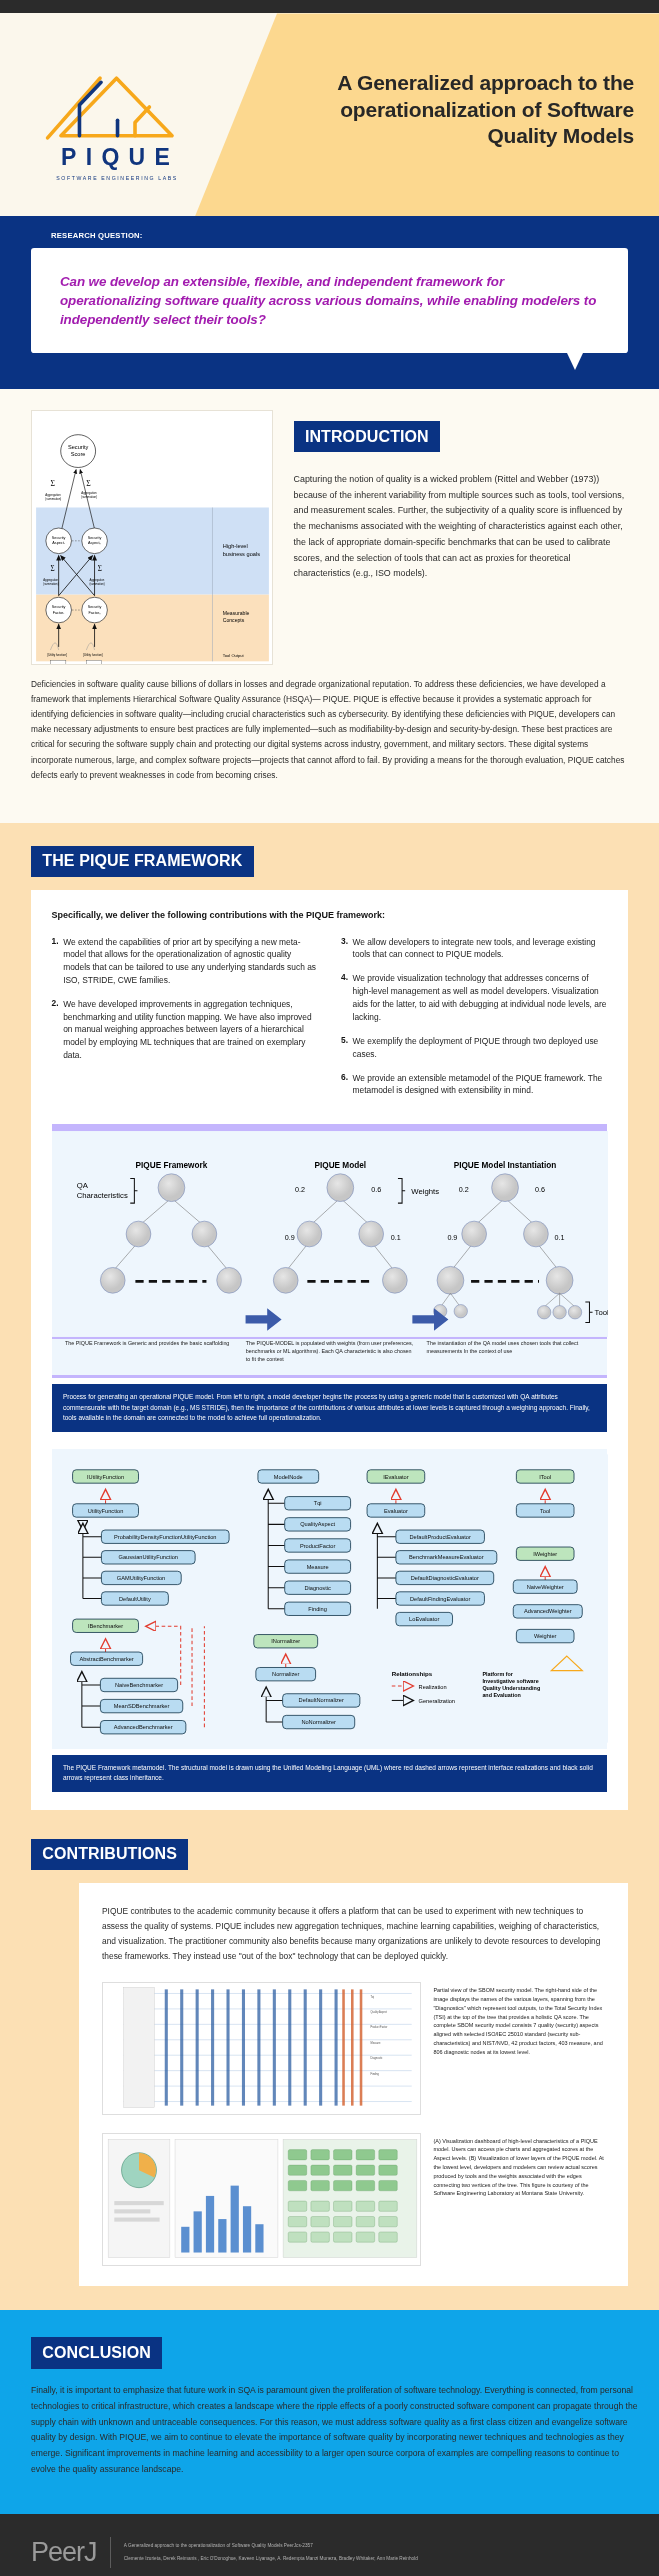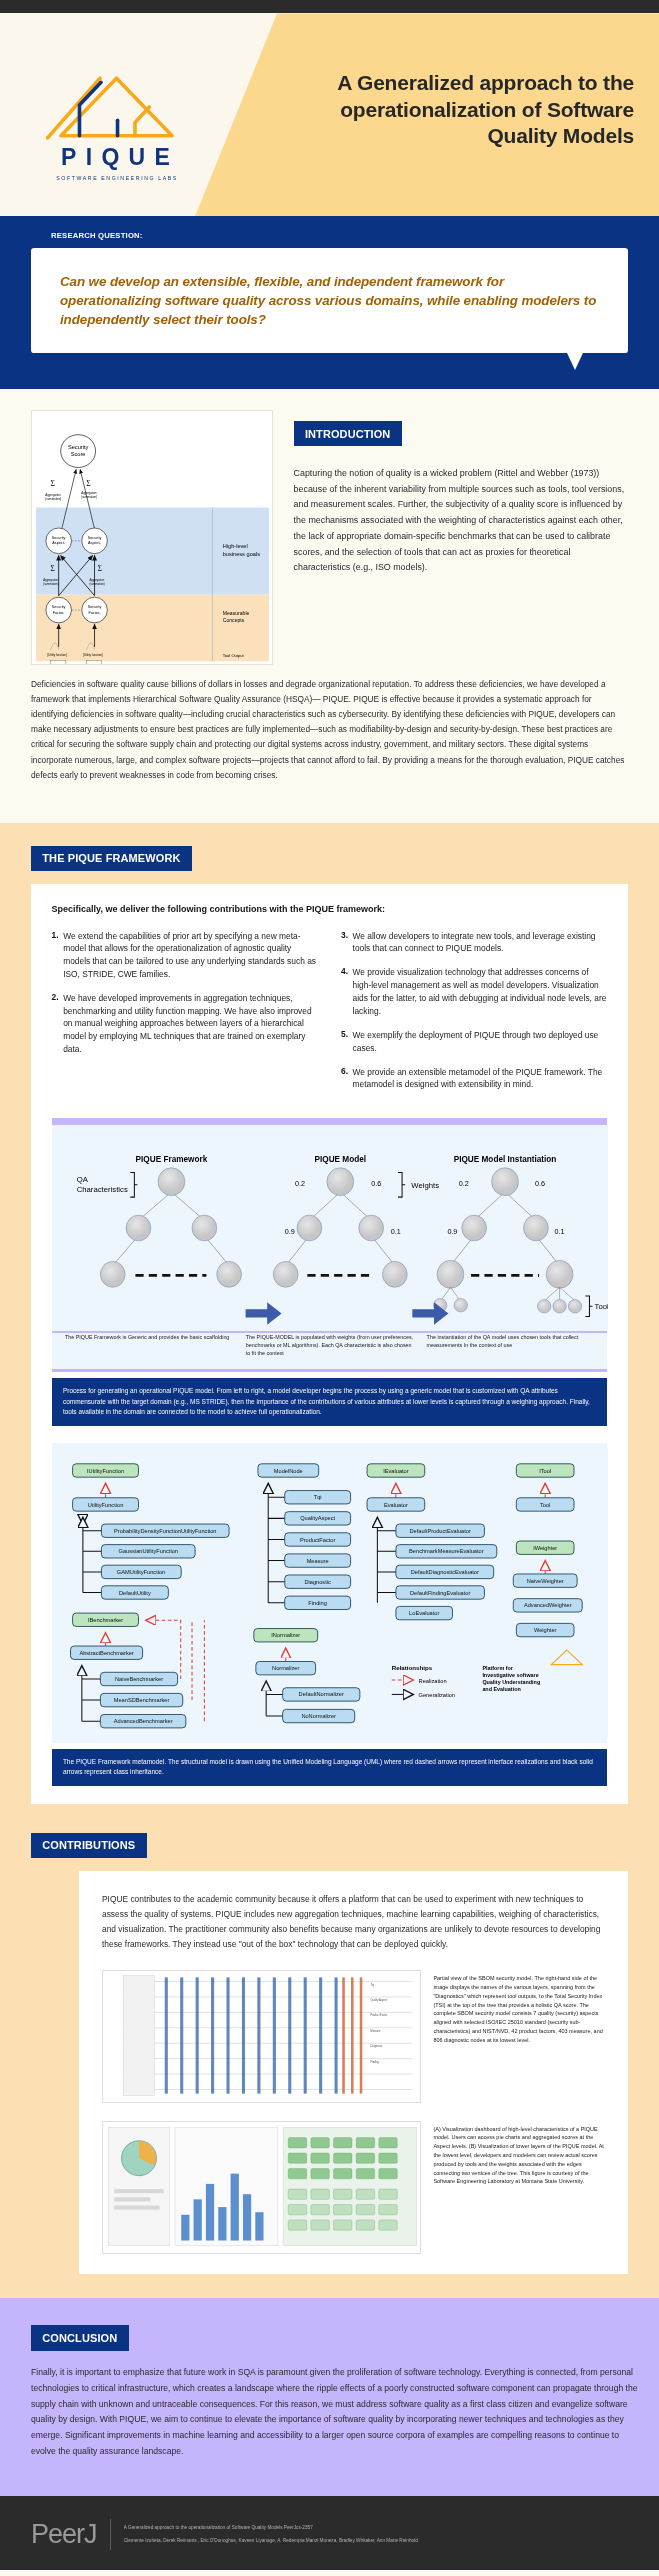--- a/index.html
+++ b/index.html
@@ -43,40 +43,40 @@
     color: #ffffff; font-size: 7.7px; font-weight: bold; letter-spacing: 0.2px;
     margin-bottom: 8.2px;
     margin-left: 20px;
   }
   .bubble {
     background: #ffffff; border-radius: 3.1px; padding: 24px 27px 24px 29px;
     position: relative; min-height: 98px; display: flex; align-items: center;
   }
   .bubble-text {
     font-size: 13.4px; line-height: 1.42; font-weight: bold; font-style: italic;
-    color: #a16207; letter-spacing: -0.1px;
+    color: #a21caf; letter-spacing: -0.1px;
   }
   .bubble::after {
     content: ""; position: absolute; right: 45px; bottom: -17px;
     width: 0; height: 0;
     border-left: 8.2px solid transparent;
     border-right: 8.2px solid transparent;
     border-top: 17.5px solid #ffffff;
   }
 
   
   .intro { background: #fdfaf2; padding: 20.6px 31px 5.2px 31px; display: flex; gap: 20.6px; }
   .intro-figure {
     width: 242px; flex: 0 0 242px; background: #ffffff; border: 0.5px solid #e7e2d6;
     padding: 0; height: 255px; position: relative; overflow: hidden;
   }
   .intro-right { flex: 1; padding-top: 11.3px; }
   .section-chip {
     display: inline-block; background: #0a3383; color: #fff;
-    font-size: 11px; font-weight: bold; letter-spacing: 0.1px;
+    font-size: 16px; font-weight: bold; letter-spacing: 0.1px;
     padding: 6.7px 11.3px 6.7px 11.3px;
   }
   .body-text {
     font-size: 8.9px; line-height: 1.77; color: #2a2a2a;
   }
   .intro-right .body-text { margin-top: 19.6px; }
 
   .para-block { background: #fdfaf2; padding: 7.2px 31px 24px 31px; }
   .para-block .body-text { font-size: 8.3px; line-height: 1.82; }
 
@@ -109,21 +109,21 @@
   .contributions { background: #fce0b4; padding: 29px 31px 24px 31px; }
   .contributions .panel { padding: 20.6px 23px 20.6px 23px; }
   .contributions .body-text { font-size: 8.4px; line-height: 1.8; }
   .fig-row { display: flex; gap: 12.4px; margin-top: 17.5px; align-items: stretch; }
   .fig-img { flex: 0 0 319px; border: 0.5px solid #dedede; background: #fff; overflow: hidden; }
   .fig-note {
     flex: 1; font-size: 5.5px; line-height: 1.6; color: #1b1b1b; padding-top: 4.1px;
   }
 
   
-  .conclusion { background: #c4b5fd; padding: 27px 18px 36px 31px; }
+  .conclusion { background: #0ea5e9; padding: 27px 18px 36px 31px; }
   .conclusion .body-text { margin-top: 14.4px; font-size: 8.6px; line-height: 1.84; }
 
   
   .footer { background: #2b2b2b; color: #b6b6b6; padding: 23px 31px 20.6px 31px; display: flex; align-items: center; }
   .footer-left { display: flex; align-items: center; gap: 13.4px; flex: 1; }
   .peerj-logo { font-size: 27px; color: #9a9a9a; letter-spacing: -1px; font-family: "Liberation Sans", sans-serif; }
   .footer-div { width: 0.5px; background: #5c5c5c; align-self: stretch; }
   .footer-meta { font-size: 4.7px; line-height: 1.55; color: #b2b2b2; }
   .footer-meta .fm2 { margin-top: 6.2px; }
   .footer-right { text-align: center; }

